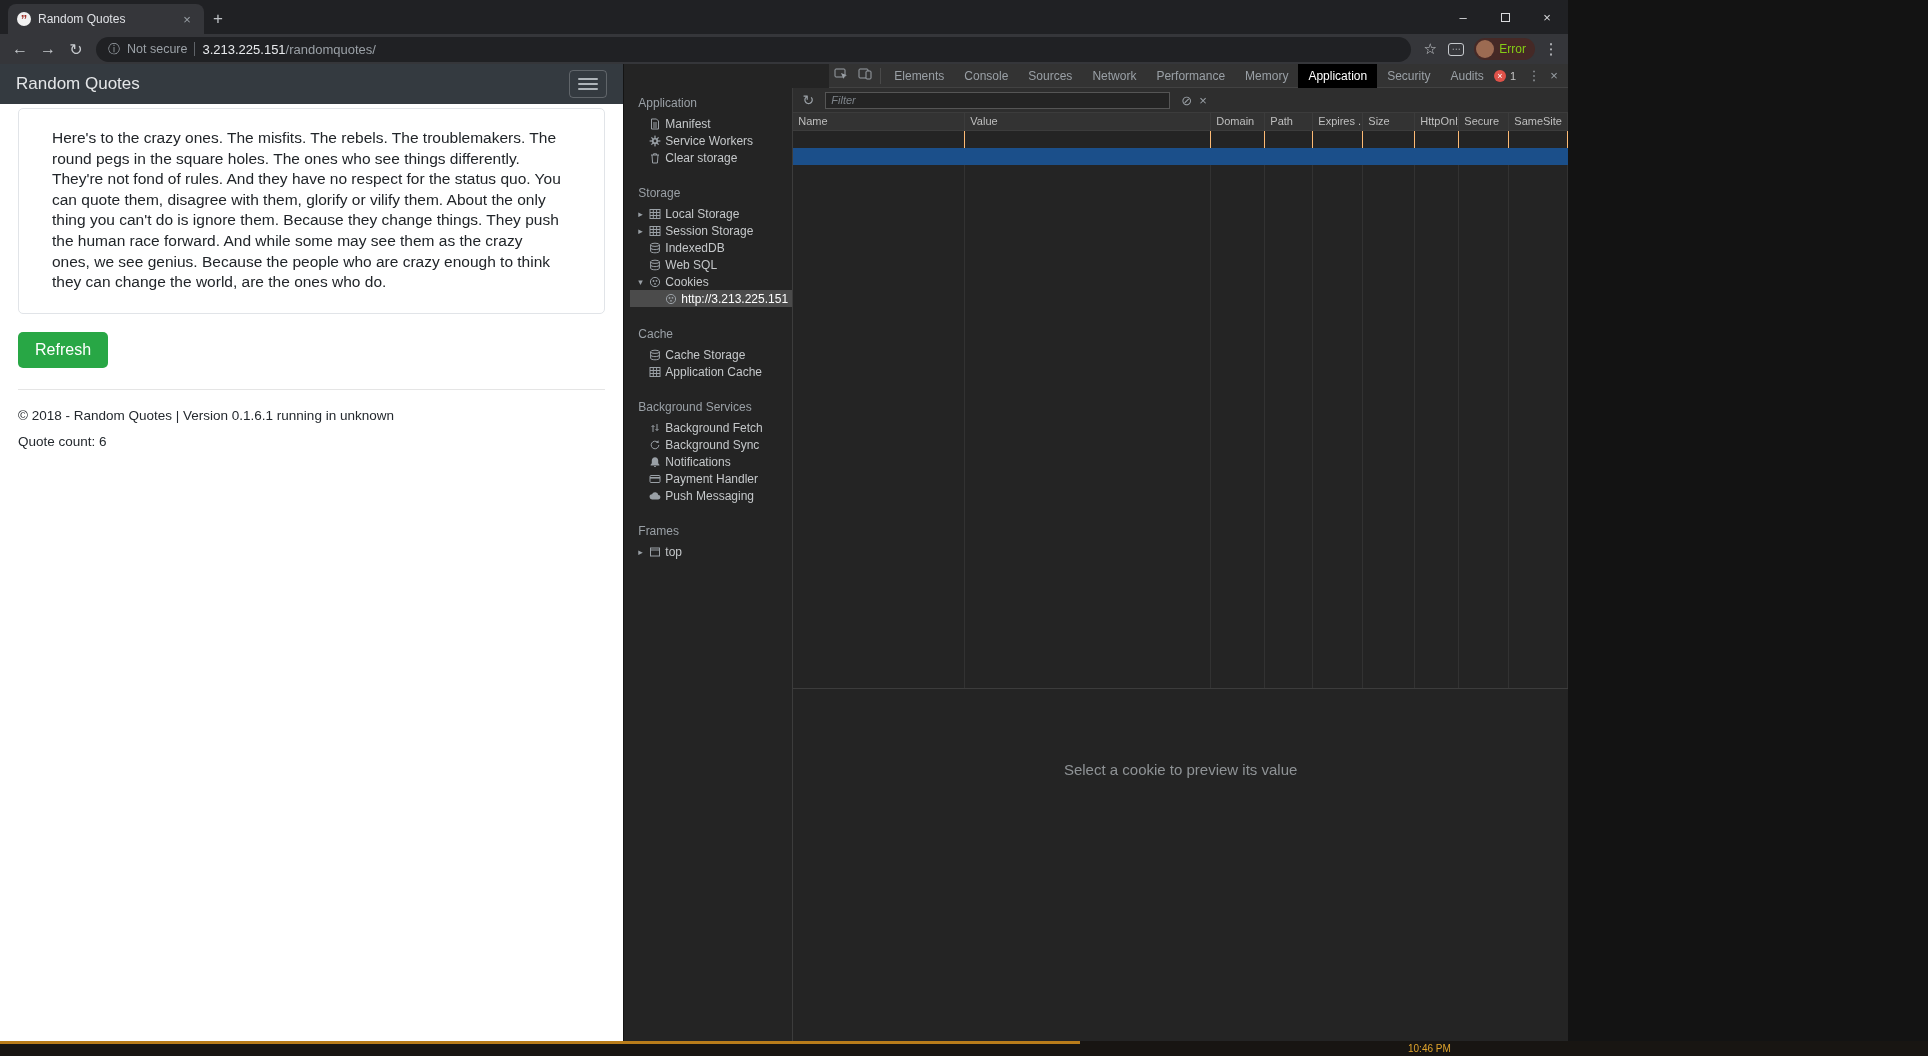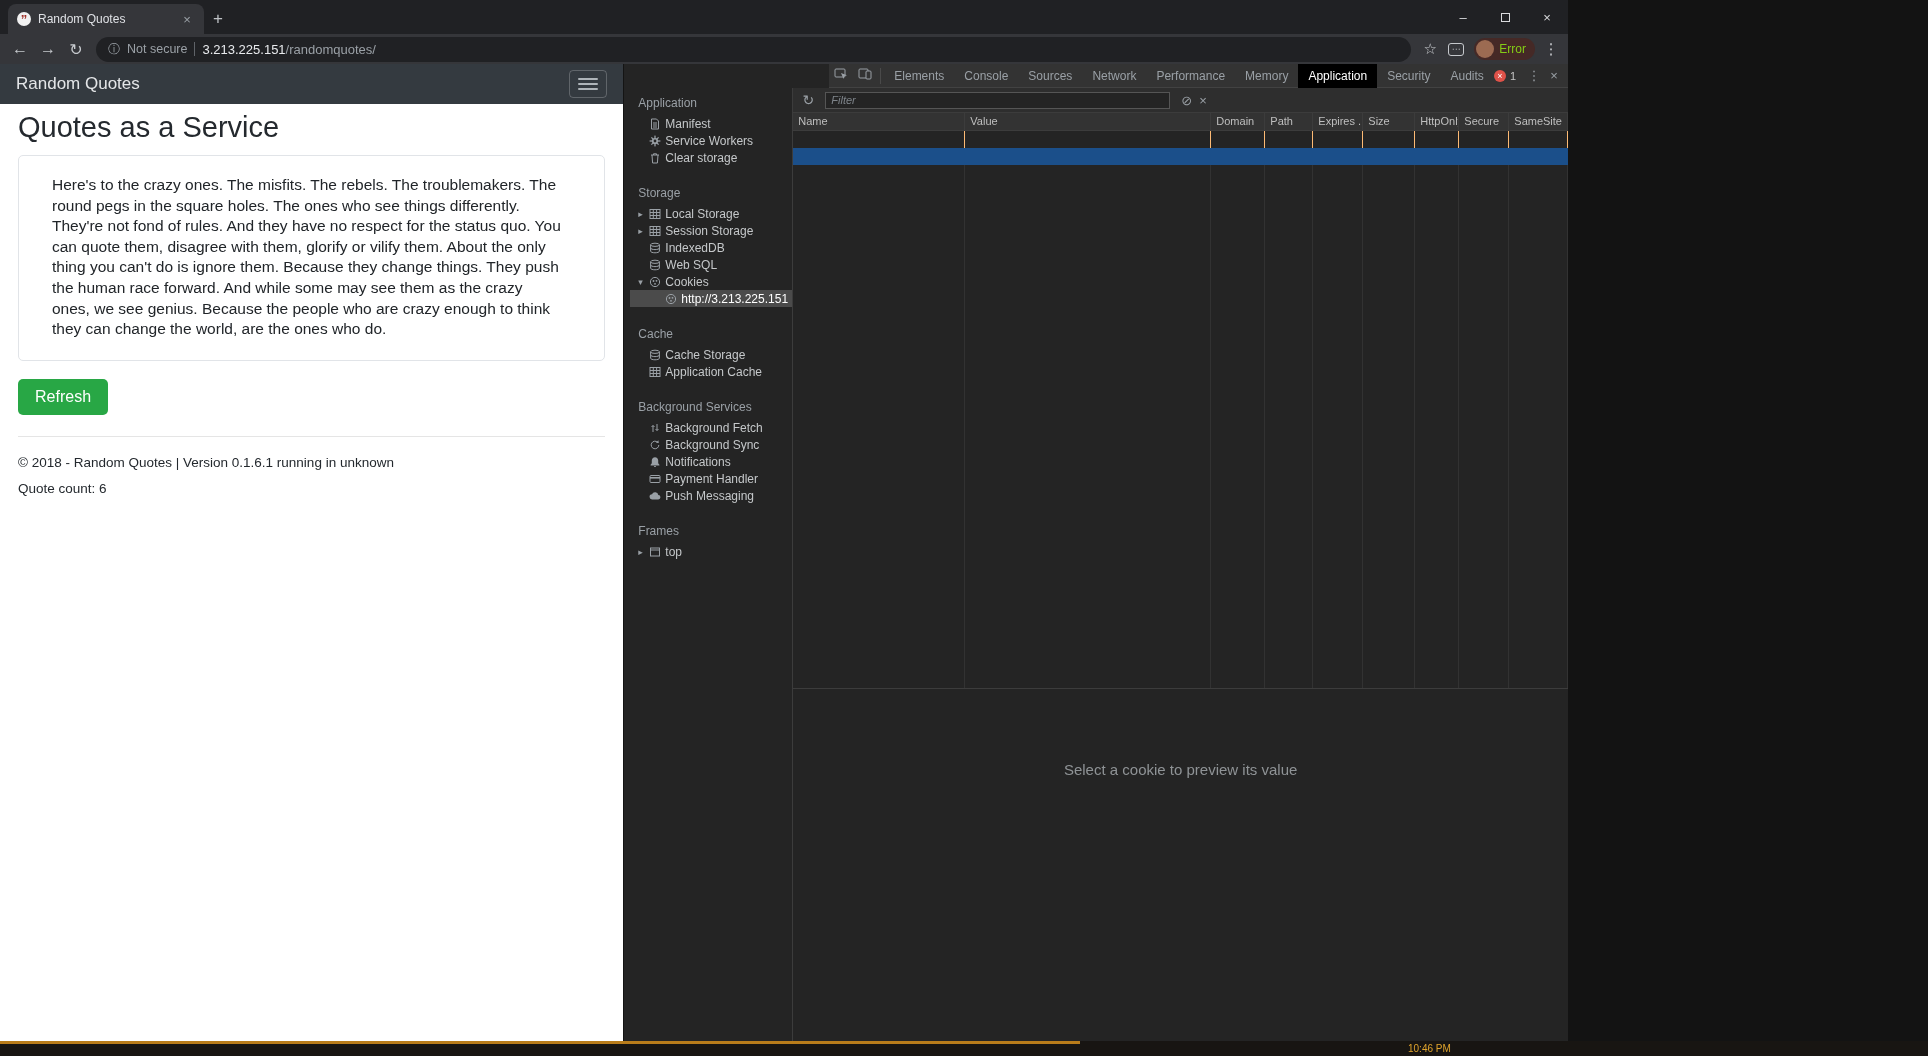--- a/index.html
+++ b/index.html
@@ -155,21 +155,20 @@
       <div class="page">
         <div class="navbar">
           <span class="brand">Random Quotes</span>
           <div class="toggler">
             <span class="tline"></span>
             <span class="tline"></span>
             <span class="tline"></span>
           </div>
         </div>
         <div class="page-body">
-          <h1 class="page-title">Quotes as a Service</h1>
           <div class="quote-card">
             <p class="quote-text">Here's to the crazy ones. The misfits. The rebels. The troublemakers. The round pegs in the square holes. The ones who see things differently. They're not fond of rules. And they have no respect for the status quo. You can quote them, disagree with them, glorify or vilify them. About the only thing you can't do is ignore them. Because they change things. They push the human race forward. And while some may see them as the crazy ones, we see genius. Because the people who are crazy enough to think they can change the world, are the ones who do.</p>
           </div>
           <button class="refresh-btn">Refresh</button>
           <hr class="divider">
           <p class="foot-text">© 2018 - Random Quotes | Version 0.1.6.1 running in unknown</p>
           <p class="count-text">Quote count: 6</p>
         </div>
       </div>
 

